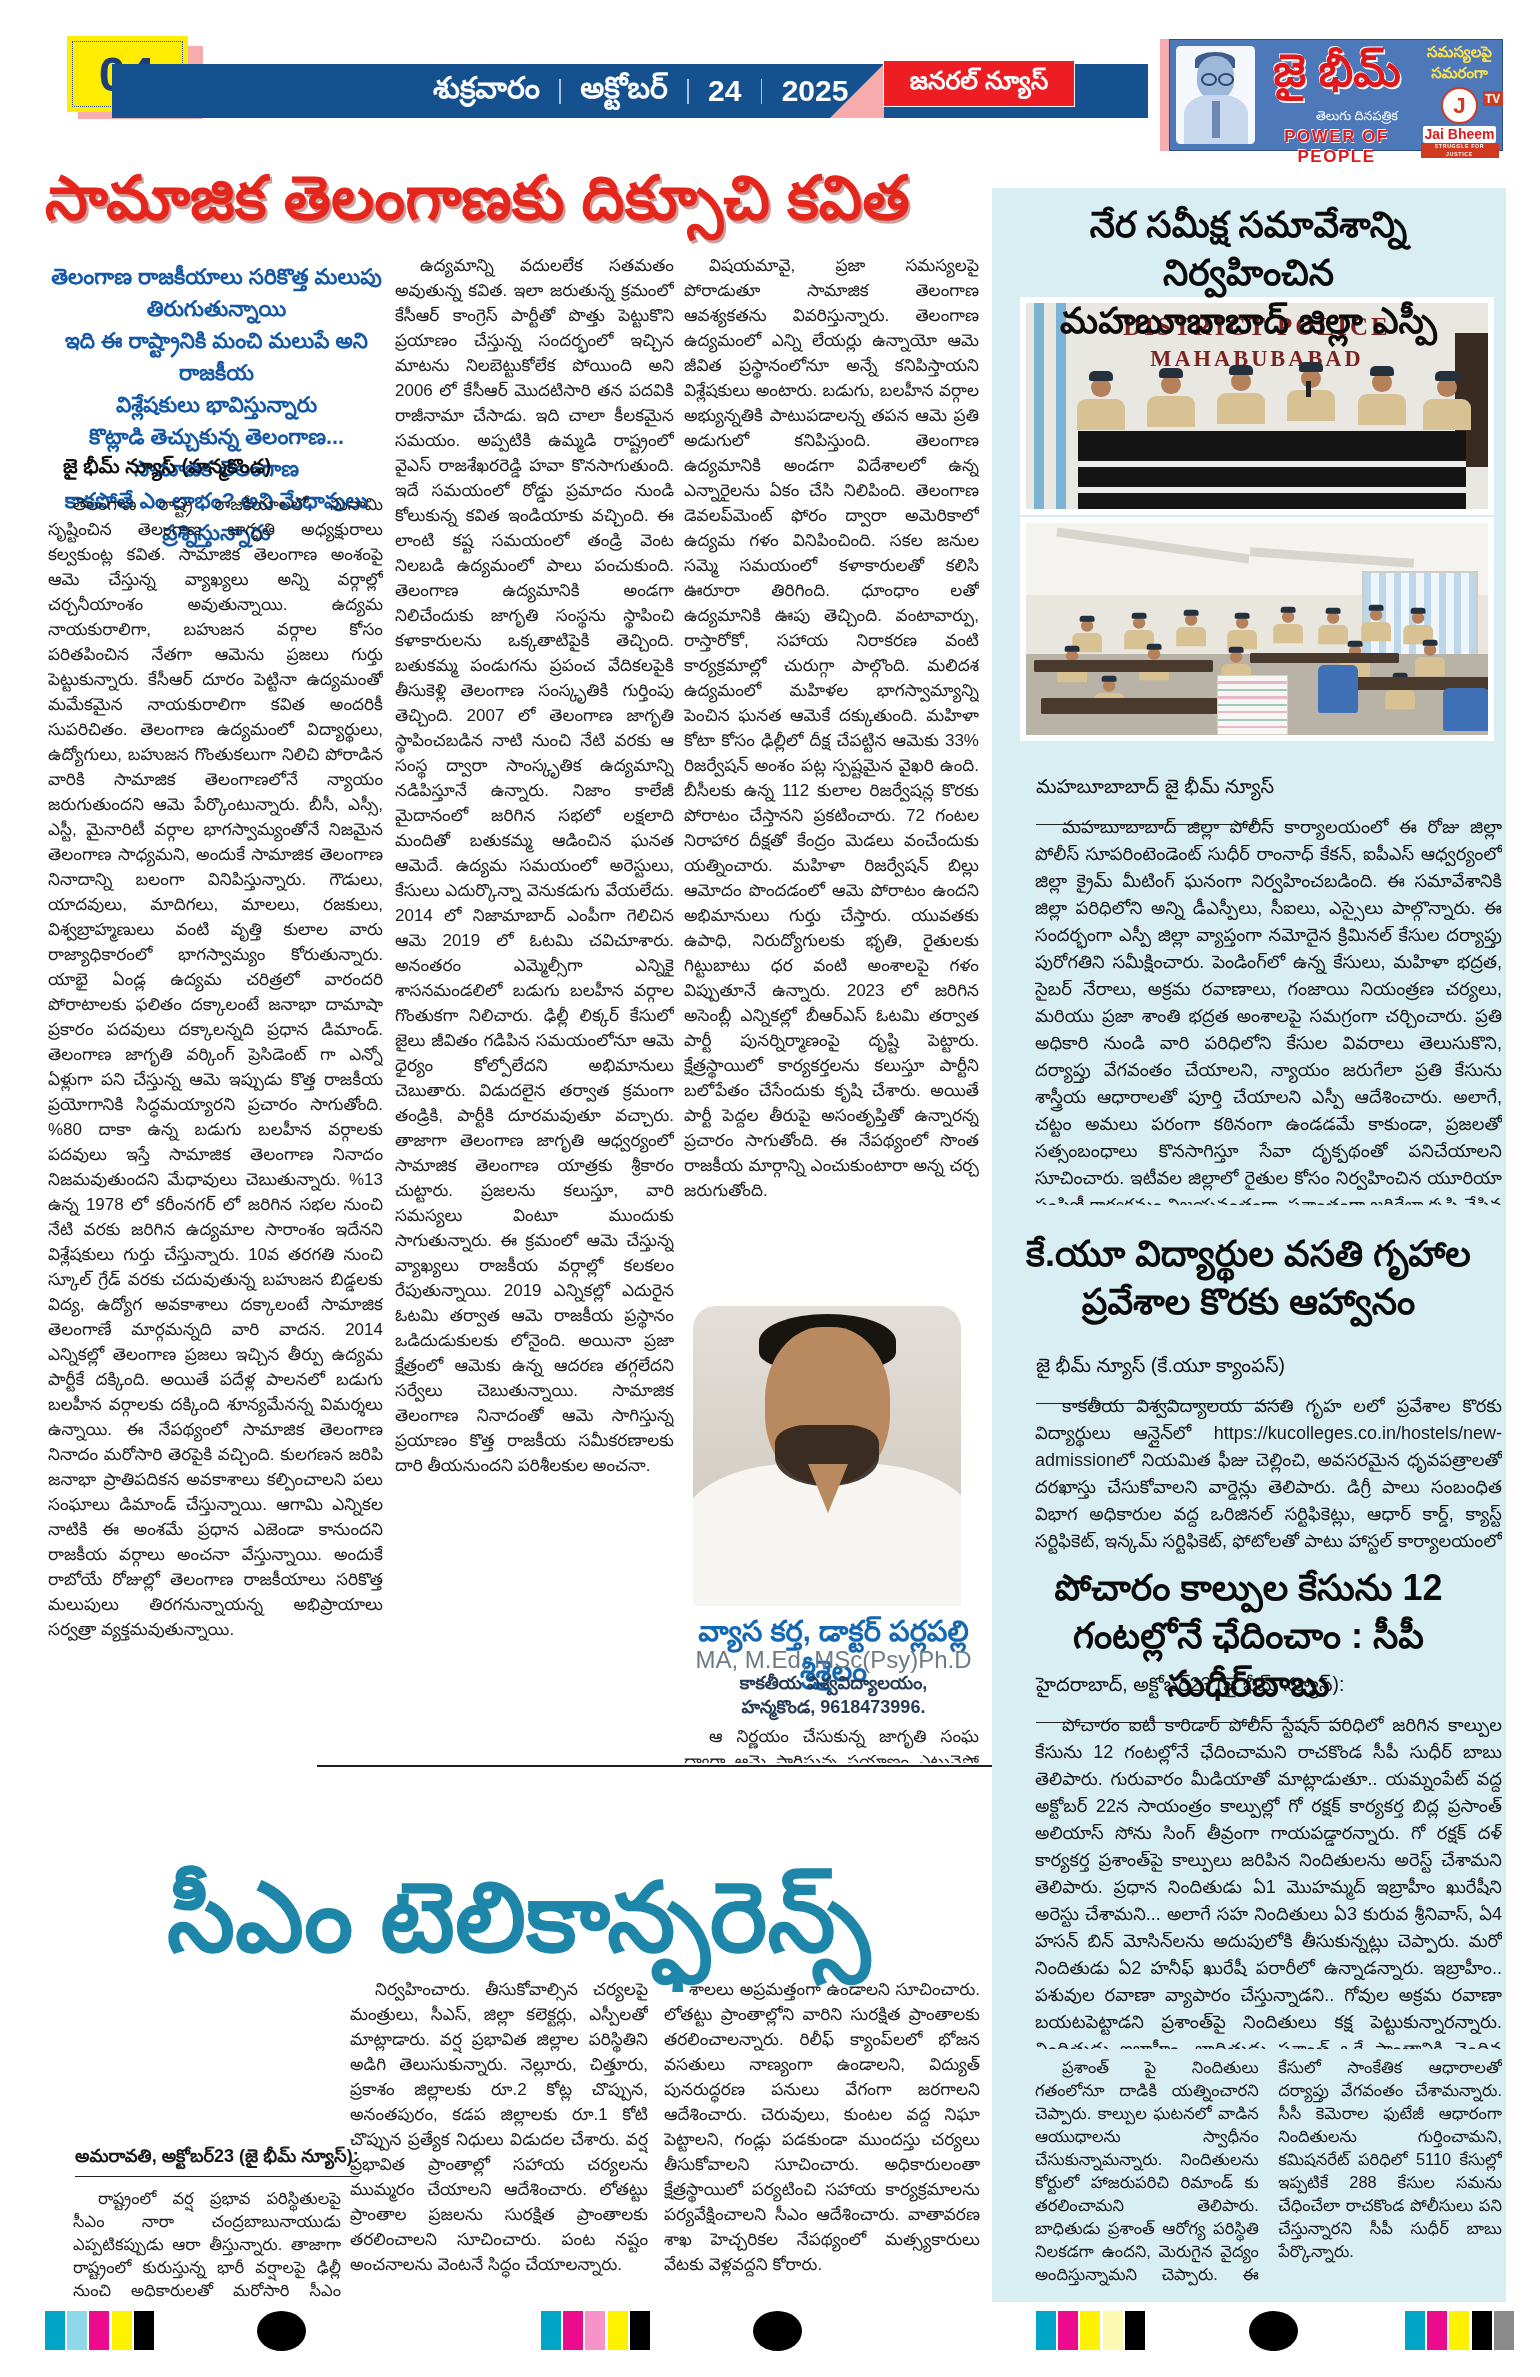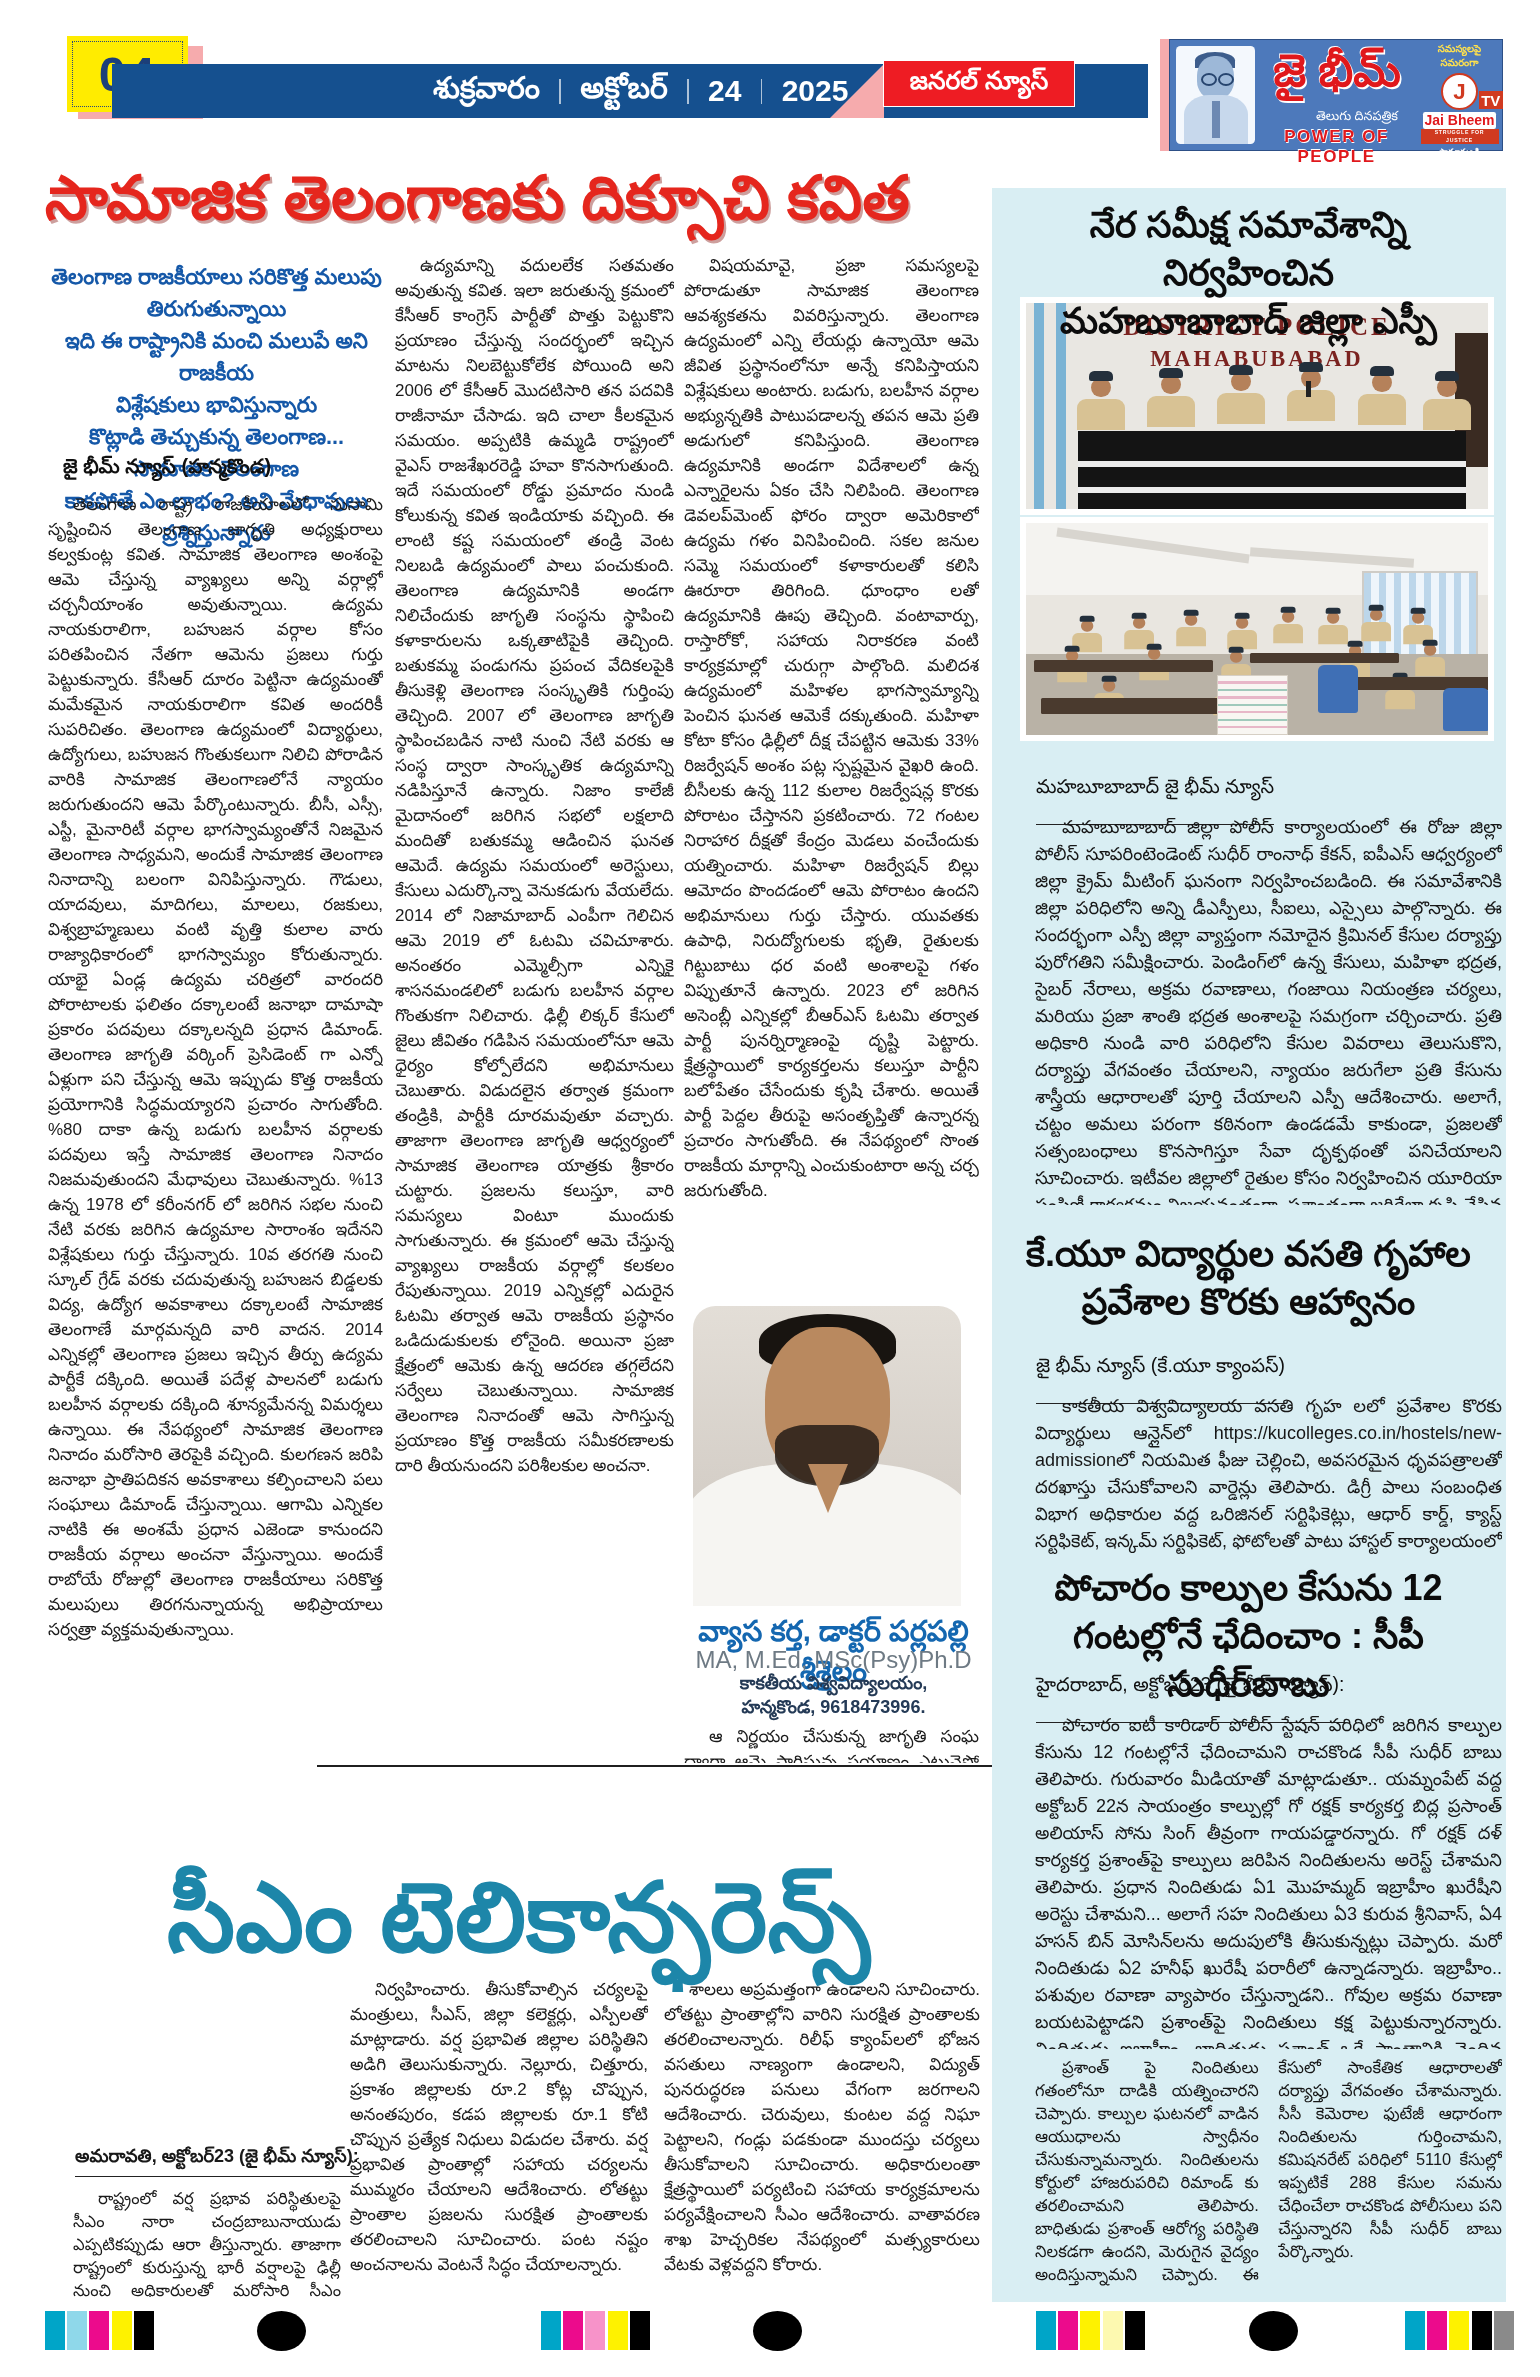--- a/index.html
+++ b/index.html
@@ -22,26 +22,26 @@
   .portrait{position:absolute;left:6px;top:6px;width:79px;height:98px;background:#f4f8fd;border-radius:4.5px;overflow:hidden;}
   .p-head{position:absolute;left:21px;top:10.4px;width:37px;height:43px;background:#9db8d8;border-radius:46% 46% 42% 42%;}
   .p-hair{position:absolute;left:19.4px;top:6px;width:40px;height:16.4px;background:#3d5d8c;border-radius:50% 50% 0 0;}
   .p-glass{position:absolute;top:27px;width:12px;height:9px;border:2.2px solid #27456f;border-radius:50%;background:transparent;}
   .p-body{position:absolute;left:7.5px;top:49px;width:64px;height:49px;background:#c7d8ec;border-radius:40% 40% 0 0;}
   .p-tie{position:absolute;left:36px;top:55px;width:7.5px;height:37px;background:#6d89b2;}
   .logo-title{position:absolute;left:88px;top:4.5px;width:158px;text-align:center;font-size:45px;font-weight:bold;color:#e0181c;text-shadow:1.5px 1.5px 0 #ffffff,-0.7px -0.7px 0 #ffffff;}
   .logo-sub{position:absolute;left:146px;top:69px;font-size:12.7px;color:#fff;}
   .logo-power{position:absolute;left:83px;top:87px;width:167px;text-align:center;font-size:17px;font-weight:bold;letter-spacing:1.5px;color:#e0181c;text-shadow:0.7px 0.7px 0 #fff,-0.7px -0.7px 0 #fff;}
   .logo-right{position:absolute;left:248px;top:3px;width:83px;text-align:center;}
-  .lr-top{font-size:10px;color:#ffe14d;font-weight:bold;}
+  .lr-top{font-size:15px;color:#ffe14d;font-weight:bold;}
   .emblem{margin:2.2px auto;width:33px;height:33px;border-radius:50%;background:#fff;border:2.2px solid #d03a20;display:flex;align-items:center;justify-content:center;font-size:22.4px;font-weight:bold;color:#d03a20;}
   .lr-name{font-size:14px;font-weight:bold;color:#e0181c;background:#fff;border-radius:2.2px;padding:0 1.5px;display:inline-block;line-height:16.4px;}
   .lr-strip{margin:0.7px auto 0;width:78px;background:#d03a20;color:#fff;font-size:5.2px;letter-spacing:0.7px;font-weight:bold;line-height:7.5px;}
   .lr-bottom{margin-top:2.2px;font-size:9px;color:#fff;font-weight:bold;}
-  .lr-tv{position:absolute;right:-1.5px;top:48px;background:#d03a20;color:#fff;font-weight:bold;font-size:15px;padding:0.7px 2.2px;margin-left:33px;}
+  .lr-tv{position:absolute;right:-1.5px;top:48px;background:#d03a20;color:#fff;font-weight:bold;font-size:12px;padding:0.7px 2.2px;margin-left:33px;}
 
   
   .headline{left:45px;top:163px;width:975px;font-size:61px;font-weight:bold;color:#e5261d;text-shadow:2.2px 3px 0 rgba(130,15,10,.4);white-space:nowrap;}
   .intro{left:48px;top:261px;width:337px;text-align:center;color:#1558a8;font-weight:bold;font-size:21.6px;line-height:32px;}
   .lead-byline{left:63px;top:455px;font-size:20px;font-weight:bold;color:#101010;}
   .bodytxt{font-size:17px;line-height:25px;text-align:justify;overflow:hidden;color:#1a1a1a;}
   .bodytxt p{margin:0;text-indent:25px;}
   .col1{left:48px;top:492px;width:335px;height:1267px;}
   .col2{left:395px;top:253px;width:279px;height:1507px;}
   .col3a{left:684px;top:253px;width:295px;height:1048px;}

